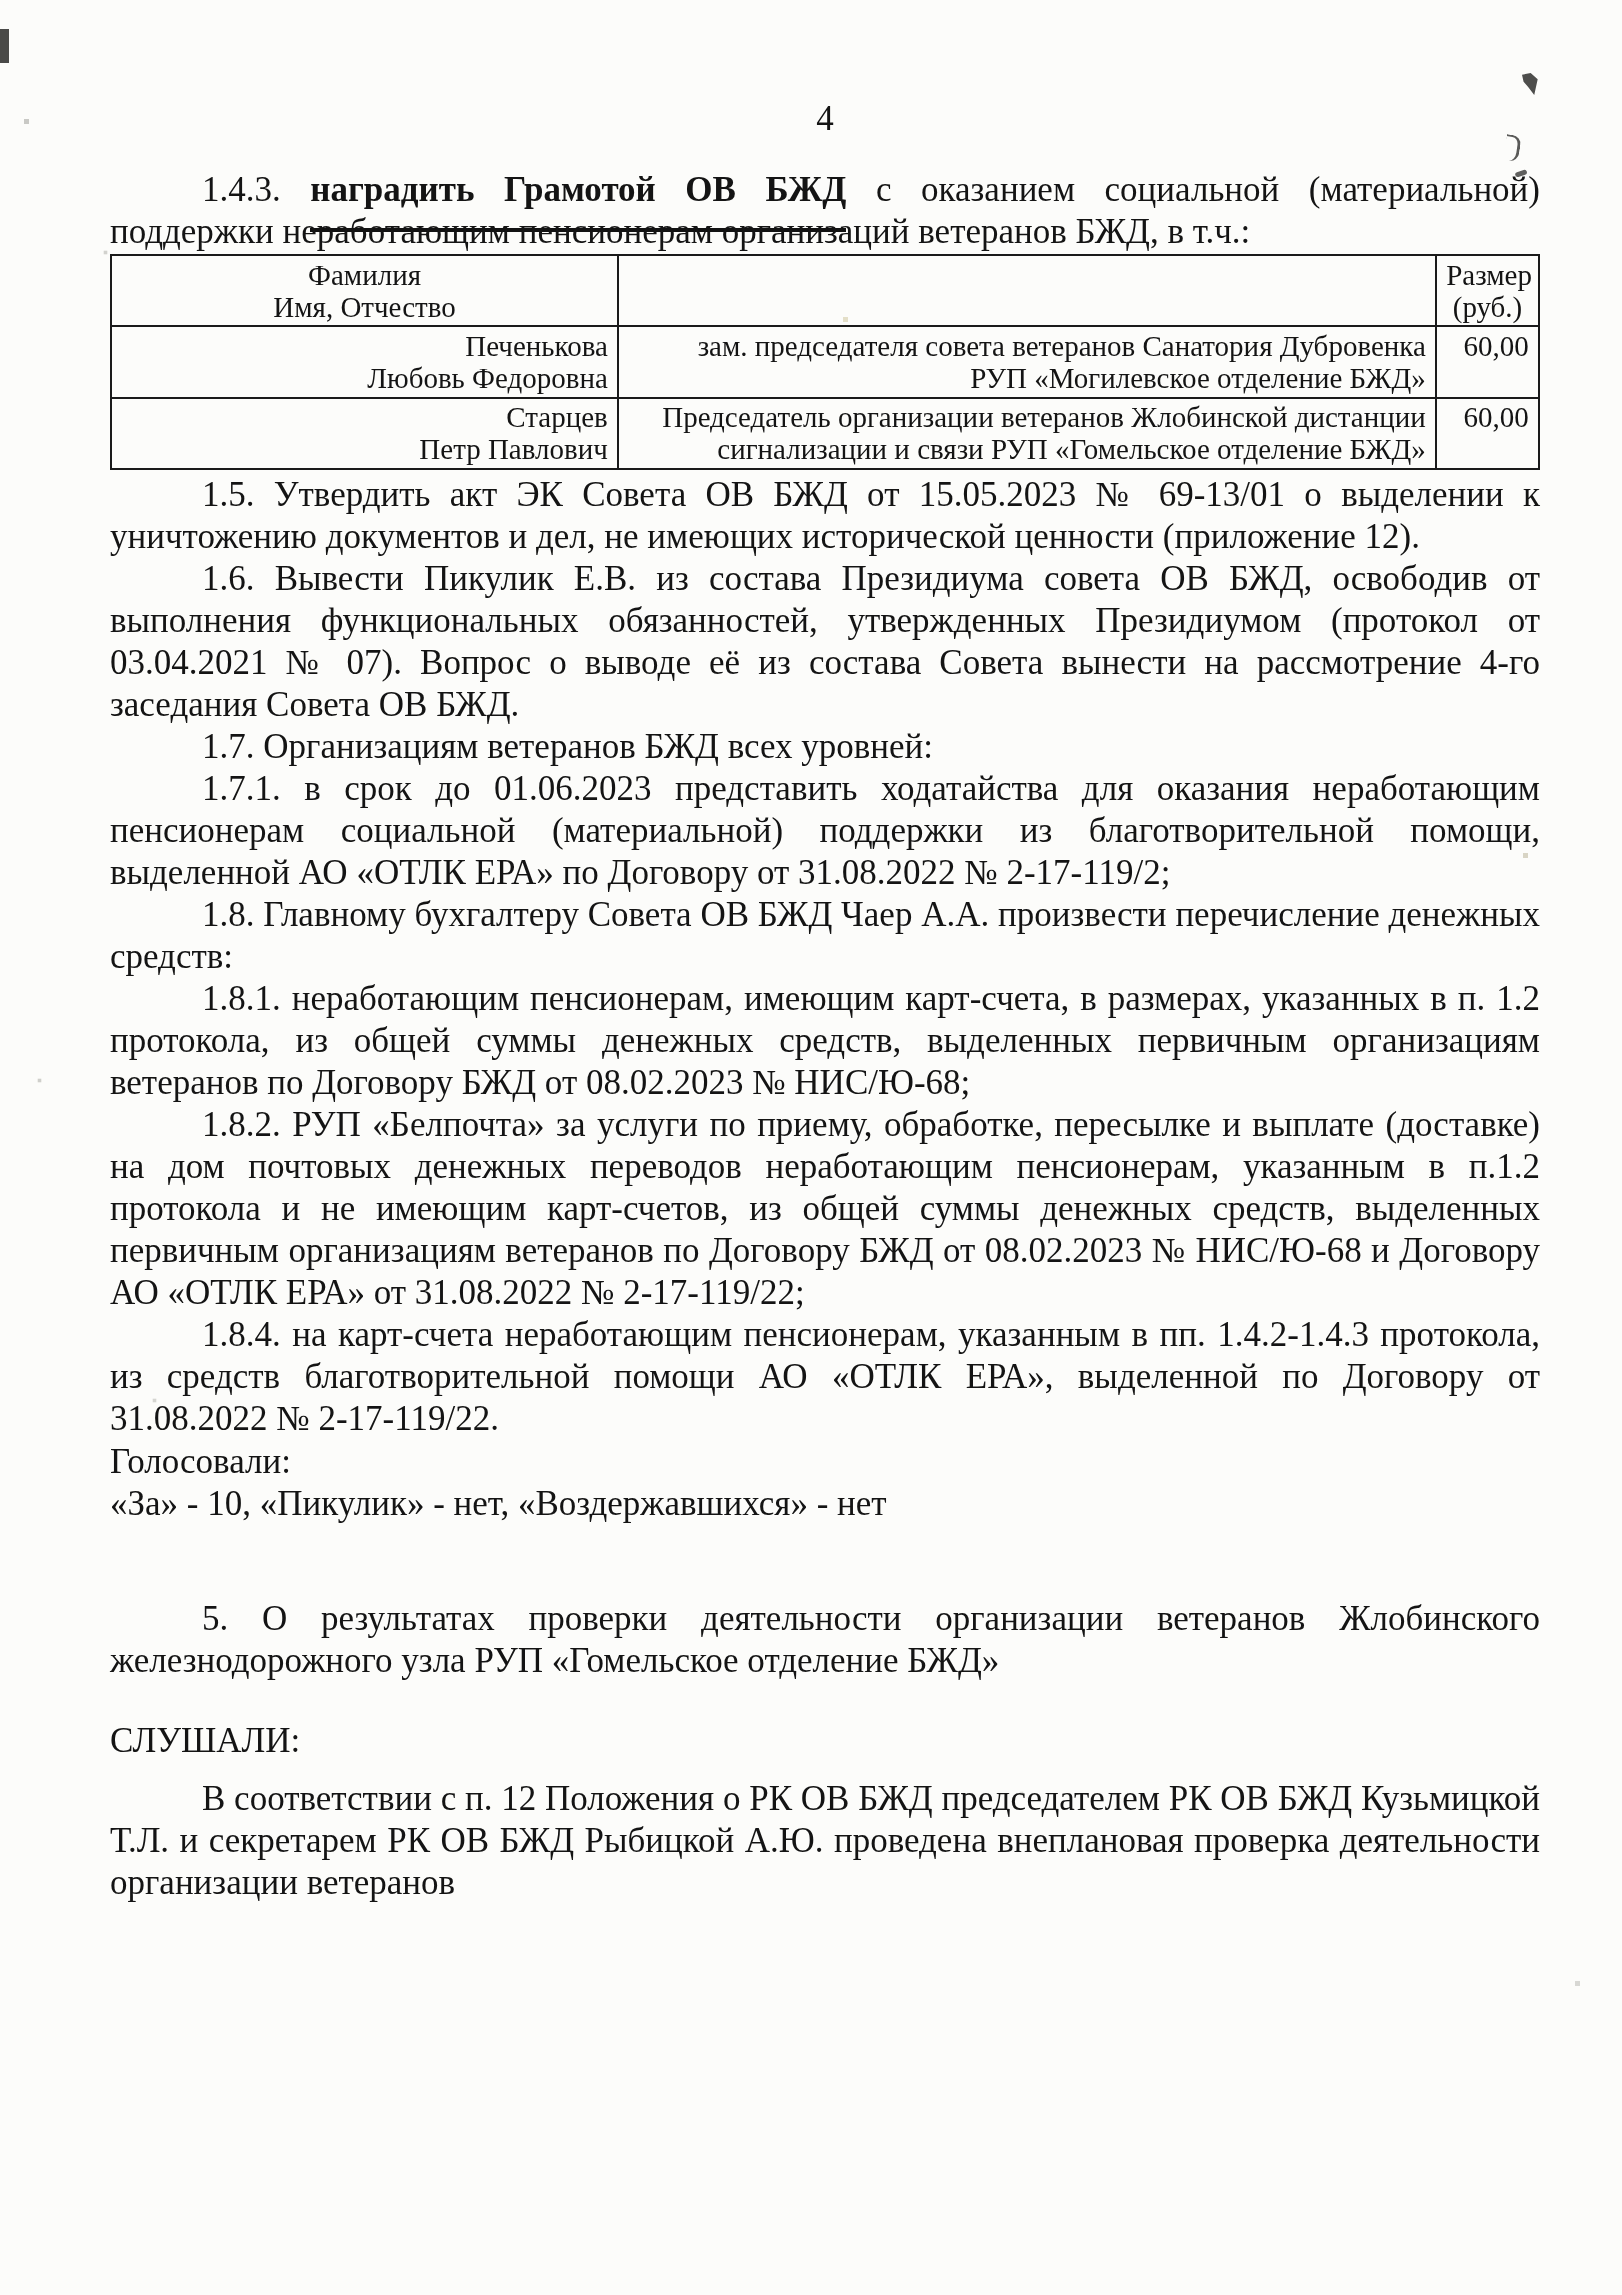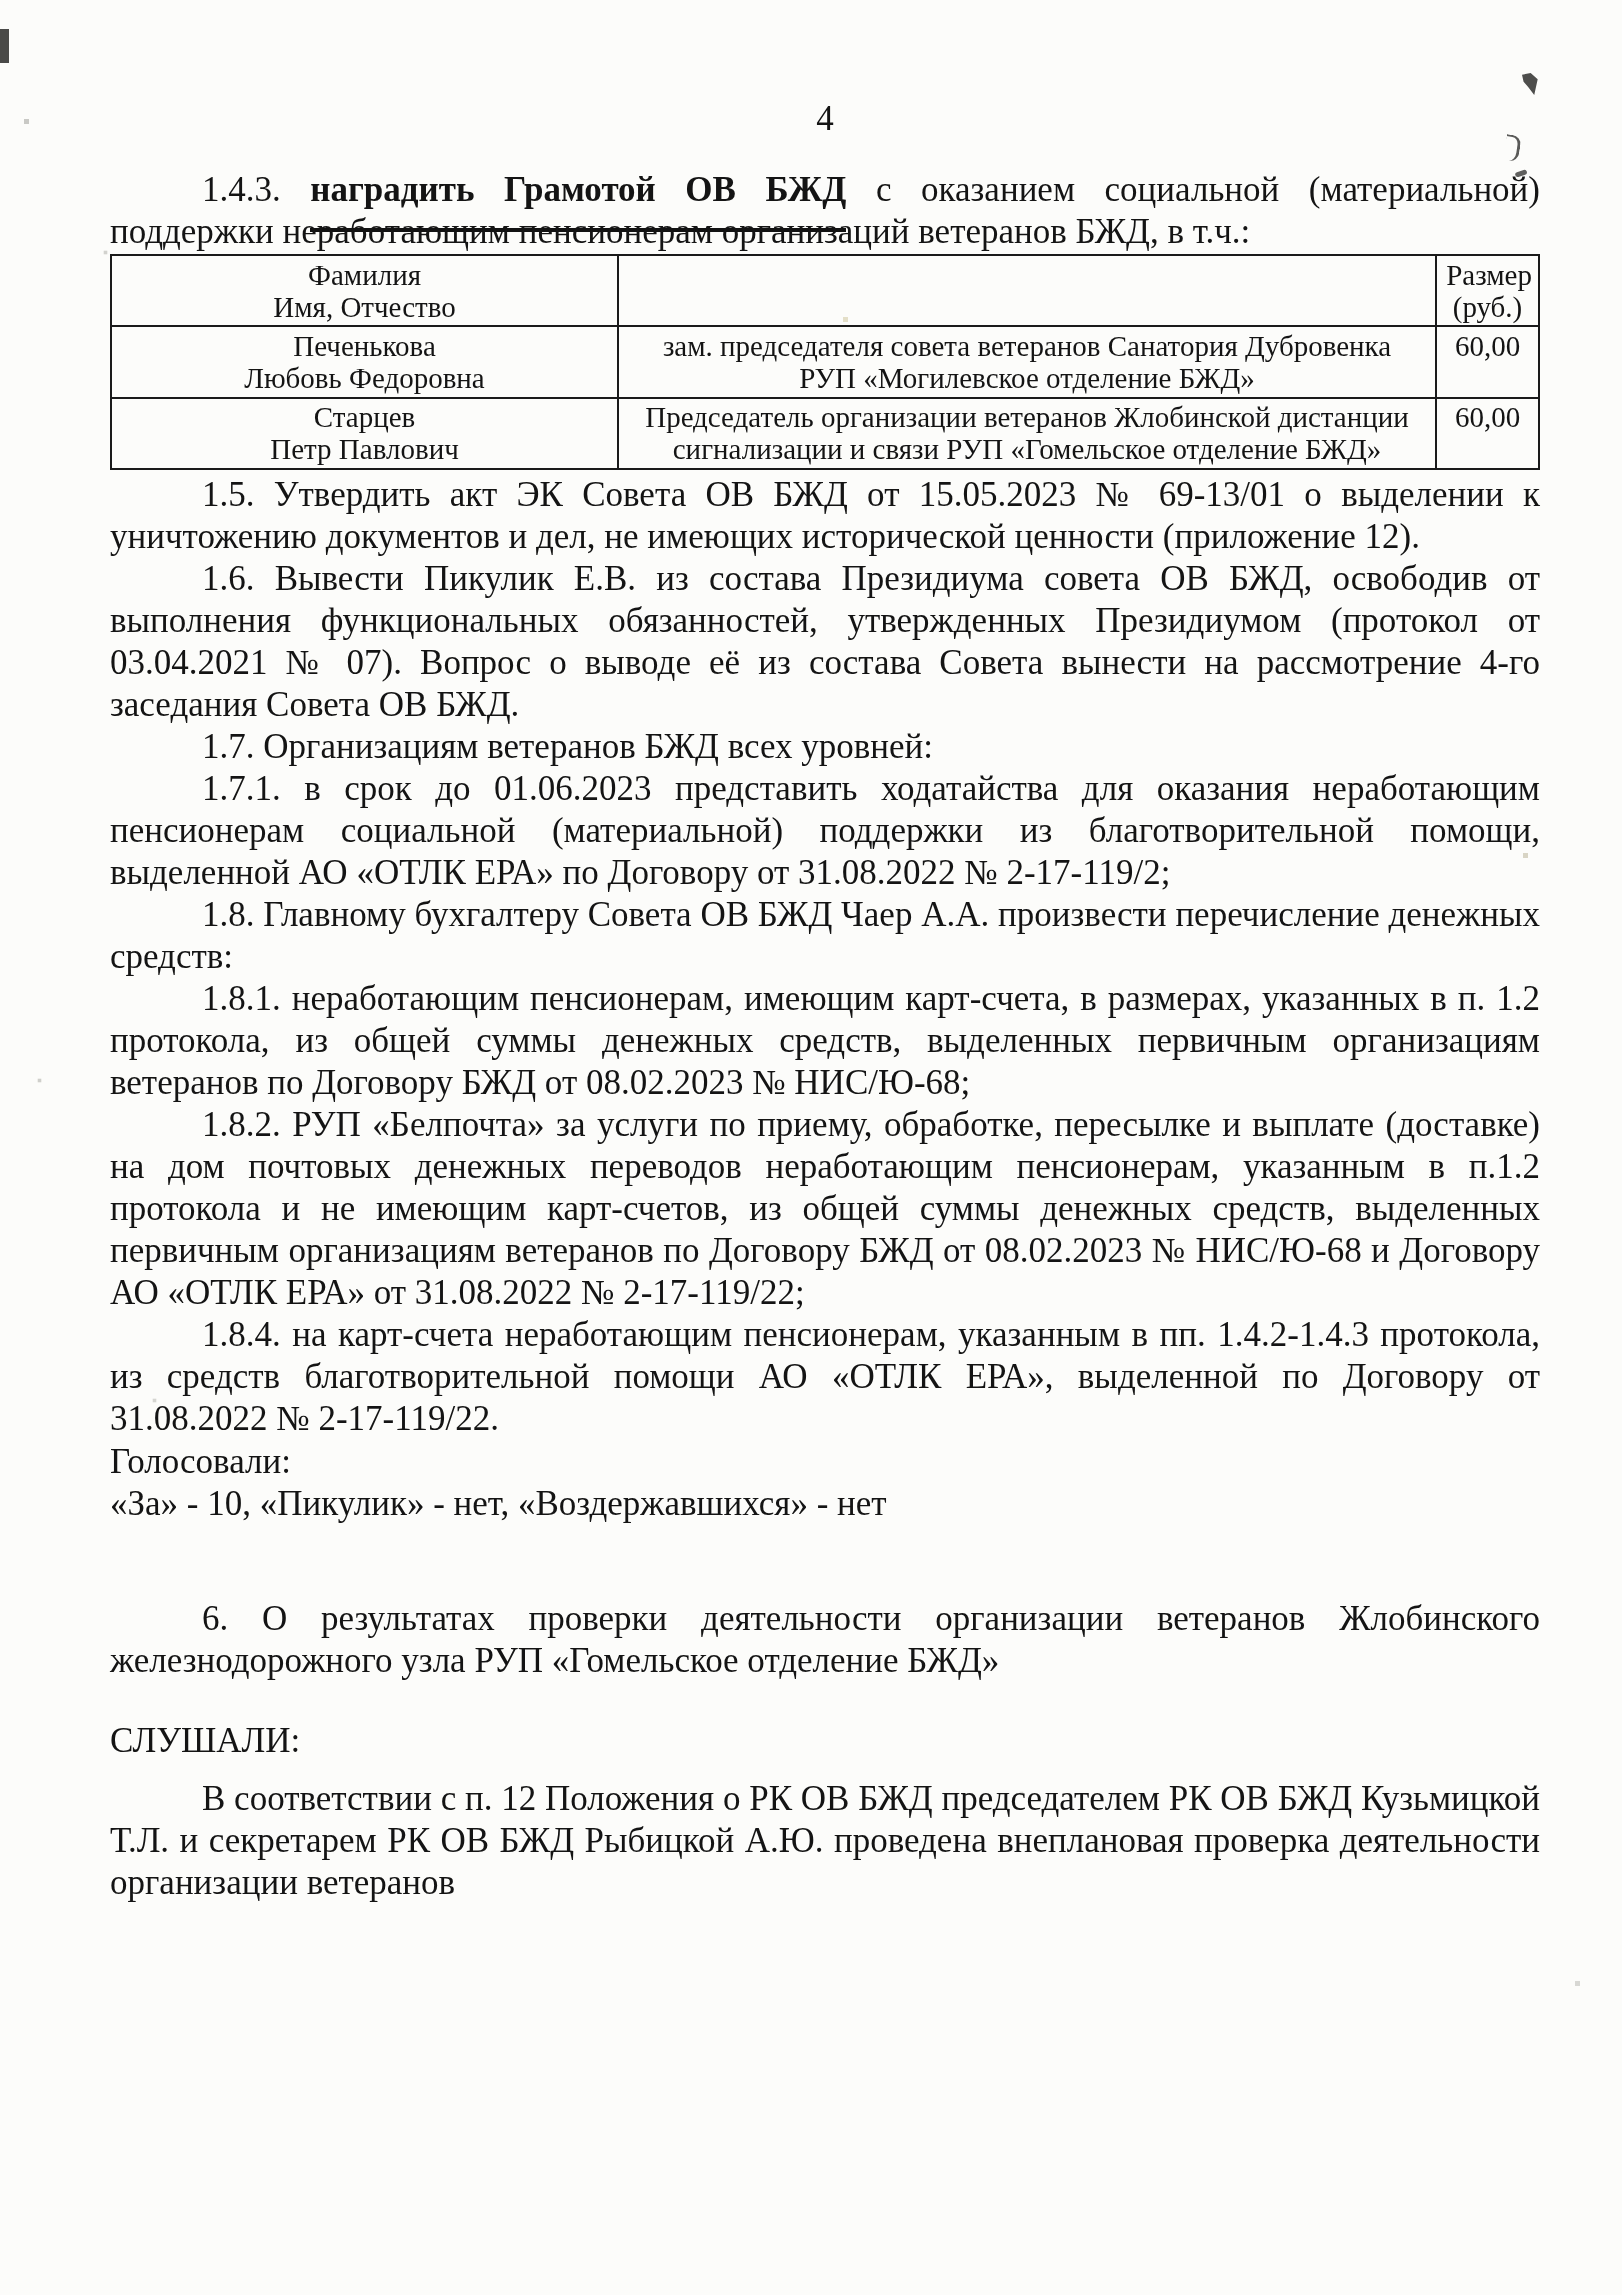--- a/index.html
+++ b/index.html
@@ -39,21 +39,21 @@
     width: 100%;
     margin: 1.3px 0 3.9px 0;
     font-size: 29px;
     line-height: 32px;
   }
   table.awards th, table.awards td {
     border: 2.6px solid #1a1a1a;
     padding: 2.6px 9.2px;
     font-weight: normal;
     vertical-align: top;
-    text-align: center;
+    text-align: right;
   }
   table.awards th { text-align: center; vertical-align: middle; border-radius: 9px; }
   .preline { white-space: pre-line; }
   td.amount {
     vertical-align: bottom;
     text-align: center;
     padding-bottom: 1.3px;
   }
   .votes-label { margin-top: 1.3px; }
   .section2 { margin-top: 73px; }
@@ -137,21 +137,21 @@
     <p class="para indent">1.7. Организациям ветеранов БЖД всех уровней:</p>
     <p class="para indent">1.7.1. в срок до 01.06.2023 представить ходатайства для оказания неработающим пенсионерам социальной (материальной) поддержки из благотворительной помощи, выделенной АО «ОТЛК ЕРА» по Договору от 31.08.2022 № 2-17-119/2;</p>
     <p class="para indent">1.8. Главному бухгалтеру Совета ОВ БЖД Чаер А.А. произвести перечисление денежных средств:</p>
     <p class="para indent">1.8.1. неработающим пенсионерам, имеющим карт-счета, в размерах, указанных в п. 1.2 протокола, из общей суммы денежных средств, выделенных первичным организациям ветеранов по Договору БЖД от 08.02.2023 № НИС/Ю-68;</p>
     <p class="para indent">1.8.2. РУП «Белпочта» за услуги по приему, обработке, пересылке и выплате (доставке) на дом почтовых  денежных переводов неработающим пенсионерам, указанным в п.1.2 протокола и не имеющим карт-счетов, из общей суммы денежных средств, выделенных первичным организациям ветеранов по Договору БЖД от 08.02.2023 № НИС/Ю-68 и Договору АО «ОТЛК ЕРА» от 31.08.2022 № 2-17-119/22;</p>
     <p class="para indent">1.8.4. на карт-счета неработающим пенсионерам, указанным в пп. 1.4.2-1.4.3 протокола, из средств благотворительной помощи АО «ОТЛК ЕРА», выделенной по Договору от 31.08.2022 № 2-17-119/22.</p>
 
     <p class="para votes-label">Голосовали:</p>
     <p class="para">«За» - 10, «Пикулик» - нет, «Воздержавшихся» - нет</p>
 
-    <p class="para indent section2">6. О результатах проверки деятельности организации ветеранов Жлобинского железнодорожного узла РУП «Гомельское отделение БЖД»</p>
+    <p class="para indent section2">5. О результатах проверки деятельности организации ветеранов Жлобинского железнодорожного узла РУП «Гомельское отделение БЖД»</p>
 
     <p class="para heard">СЛУШАЛИ:</p>
 
     <p class="para indent">В соответствии с п. 12 Положения о РК ОВ БЖД председателем РК ОВ БЖД Кузьмицкой Т.Л. и секретарем РК ОВ БЖД Рыбицкой А.Ю. проведена внеплановая проверка деятельности организации ветеранов</p>
 
   </div>
 </div>
 
 
 </body></html>

